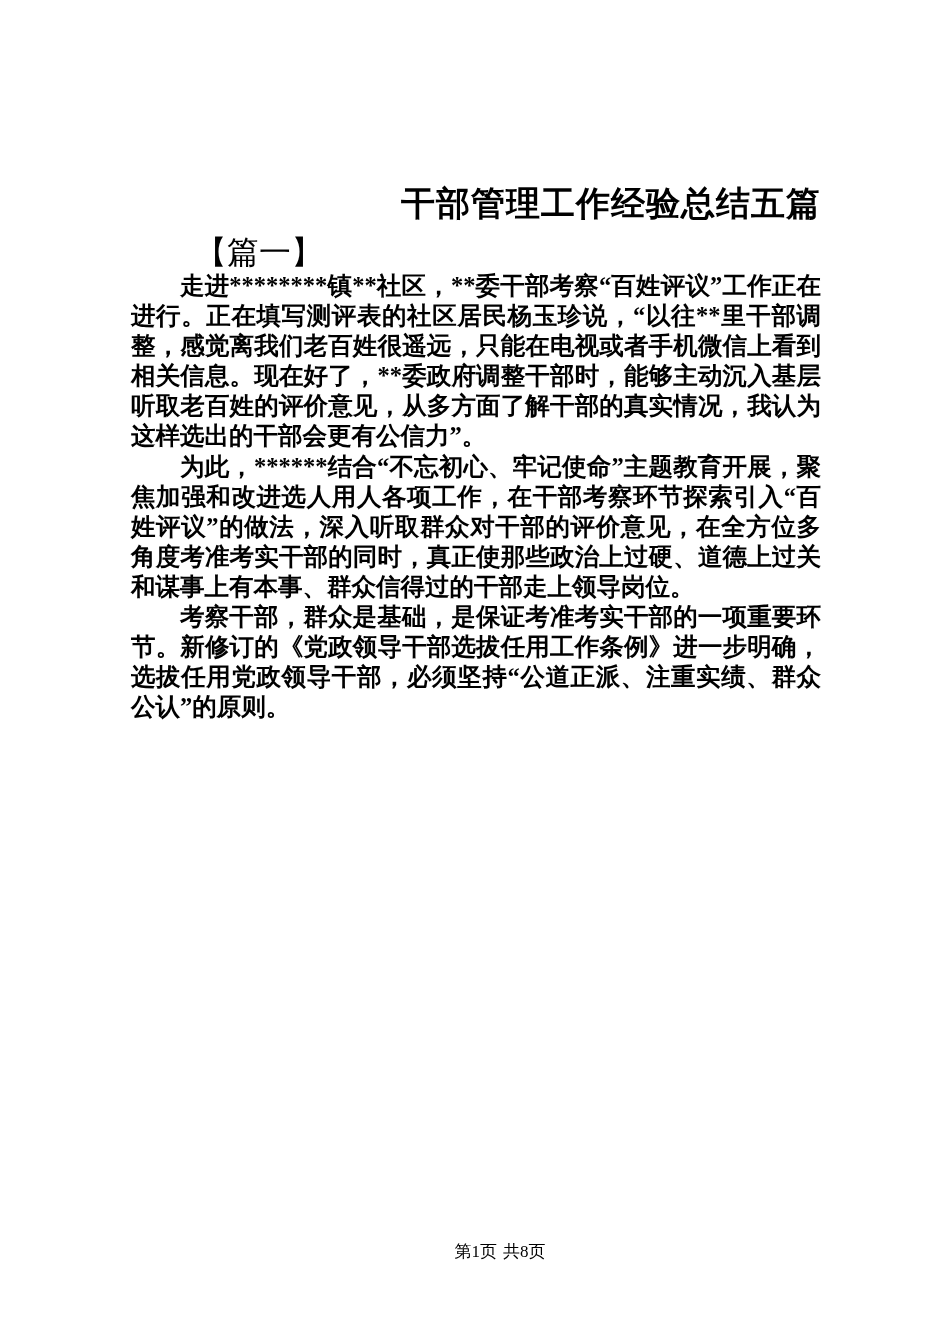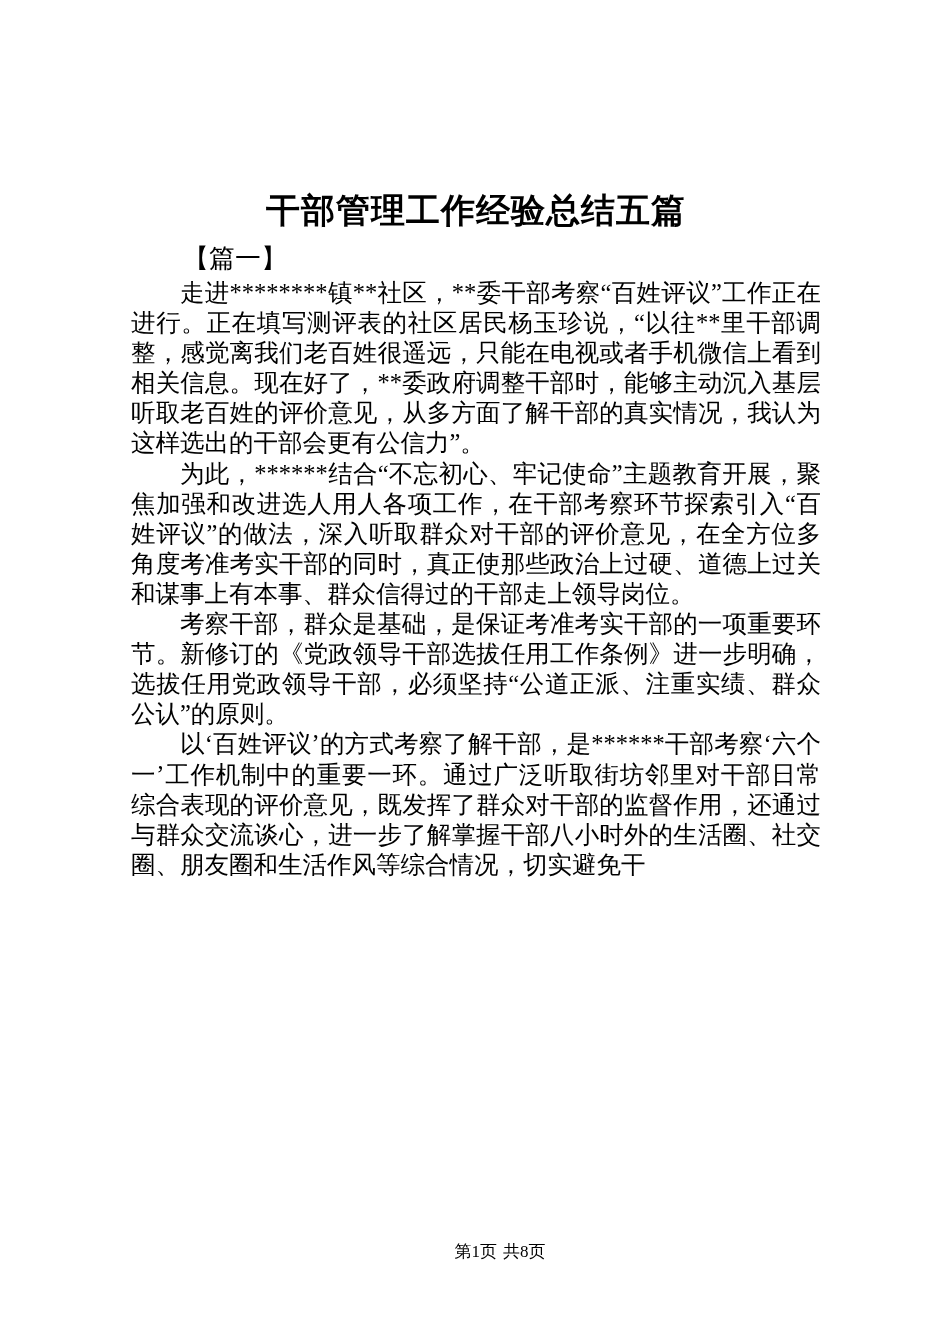--- a/index.html
+++ b/index.html
@@ -22,37 +22,38 @@
   .content {
     position: absolute;
     left: 131px;
     top: 181px;
     width: 690px;
   }
   .doc-title {
     font-size: 34px;
     line-height: 46px;
     font-weight: 700;
-    text-align: center;
-    margin: 7px 0 8px 0;
+    text-align: right;
+    margin: 0 0 8px 0;
     letter-spacing: 1px;
   }
   .section-marker {
-    font-size: 26px;
+    font-size: 32px;
     line-height: 32px;
     margin: 9px 0 3px 0;
     text-indent: 2em;
   }
   .para {
     font-size: 24.5px;
     line-height: 30.1px;
     margin: 0;
     text-indent: 2em;
     text-align: justify;
     text-justify: inter-character;
+    font-weight: bold;
   }
   .footer {
     position: absolute;
     top: 1241px;
     left: 50px;
     right: 0;
     text-align: center;
     font-size: 17px;
     line-height: 22px;
   }
@@ -67,19 +68,18 @@
 
     <div class="section-marker">【篇一】</div>
 
     <p class="para">走进********镇**社区，**委干部考察“百姓评议”工作正在进行。正在填写测评表的社区居民杨玉珍说，“以往**里干部调整，感觉离我们老百姓很遥远，只能在电视或者手机微信上看到相关信息。现在好了，**委政府调整干部时，能够主动沉入基层听取老百姓的评价意见，从多方面了解干部的真实情况，我认为这样选出的干部会更有公信力”。</p>
 
     <p class="para">为此，******结合“不忘初心、牢记使命”主题教育开展，聚焦加强和改进选人用人各项工作，在干部考察环节探索引入“百姓评议”的做法，深入听取群众对干部的评价意见，在全方位多角度考准考实干部的同时，真正使那些政治上过硬、道德上过关和谋事上有本事、群众信得过的干部走上领导岗位。</p>
 
     <p class="para">考察干部，群众是基础，是保证考准考实干部的一项重要环节。新修订的《党政领导干部选拔任用工作条例》进一步明确，选拔任用党政领导干部，必须坚持“公道正派、注重实绩、群众公认”的原则。</p>
 
 
-    <p class="para">以‘百姓评议’的方式考察了解干部，是******干部考察‘六个一’工作机制中的重要一环。通过广泛听取街坊邻里对干部日常综合表现的评价意见，既发挥了群众对干部的监督作用，还通过与群众交流谈心，进一步了解掌握干部八小时外的生活圈、社交圈、朋友圈和生活作风等综合情况，切实避免干</p>
   </div>
 
   <div class="footer">
     <span>第1页</span><span>共8页</span>
   </div>
 </div>
 
 </body></html>

